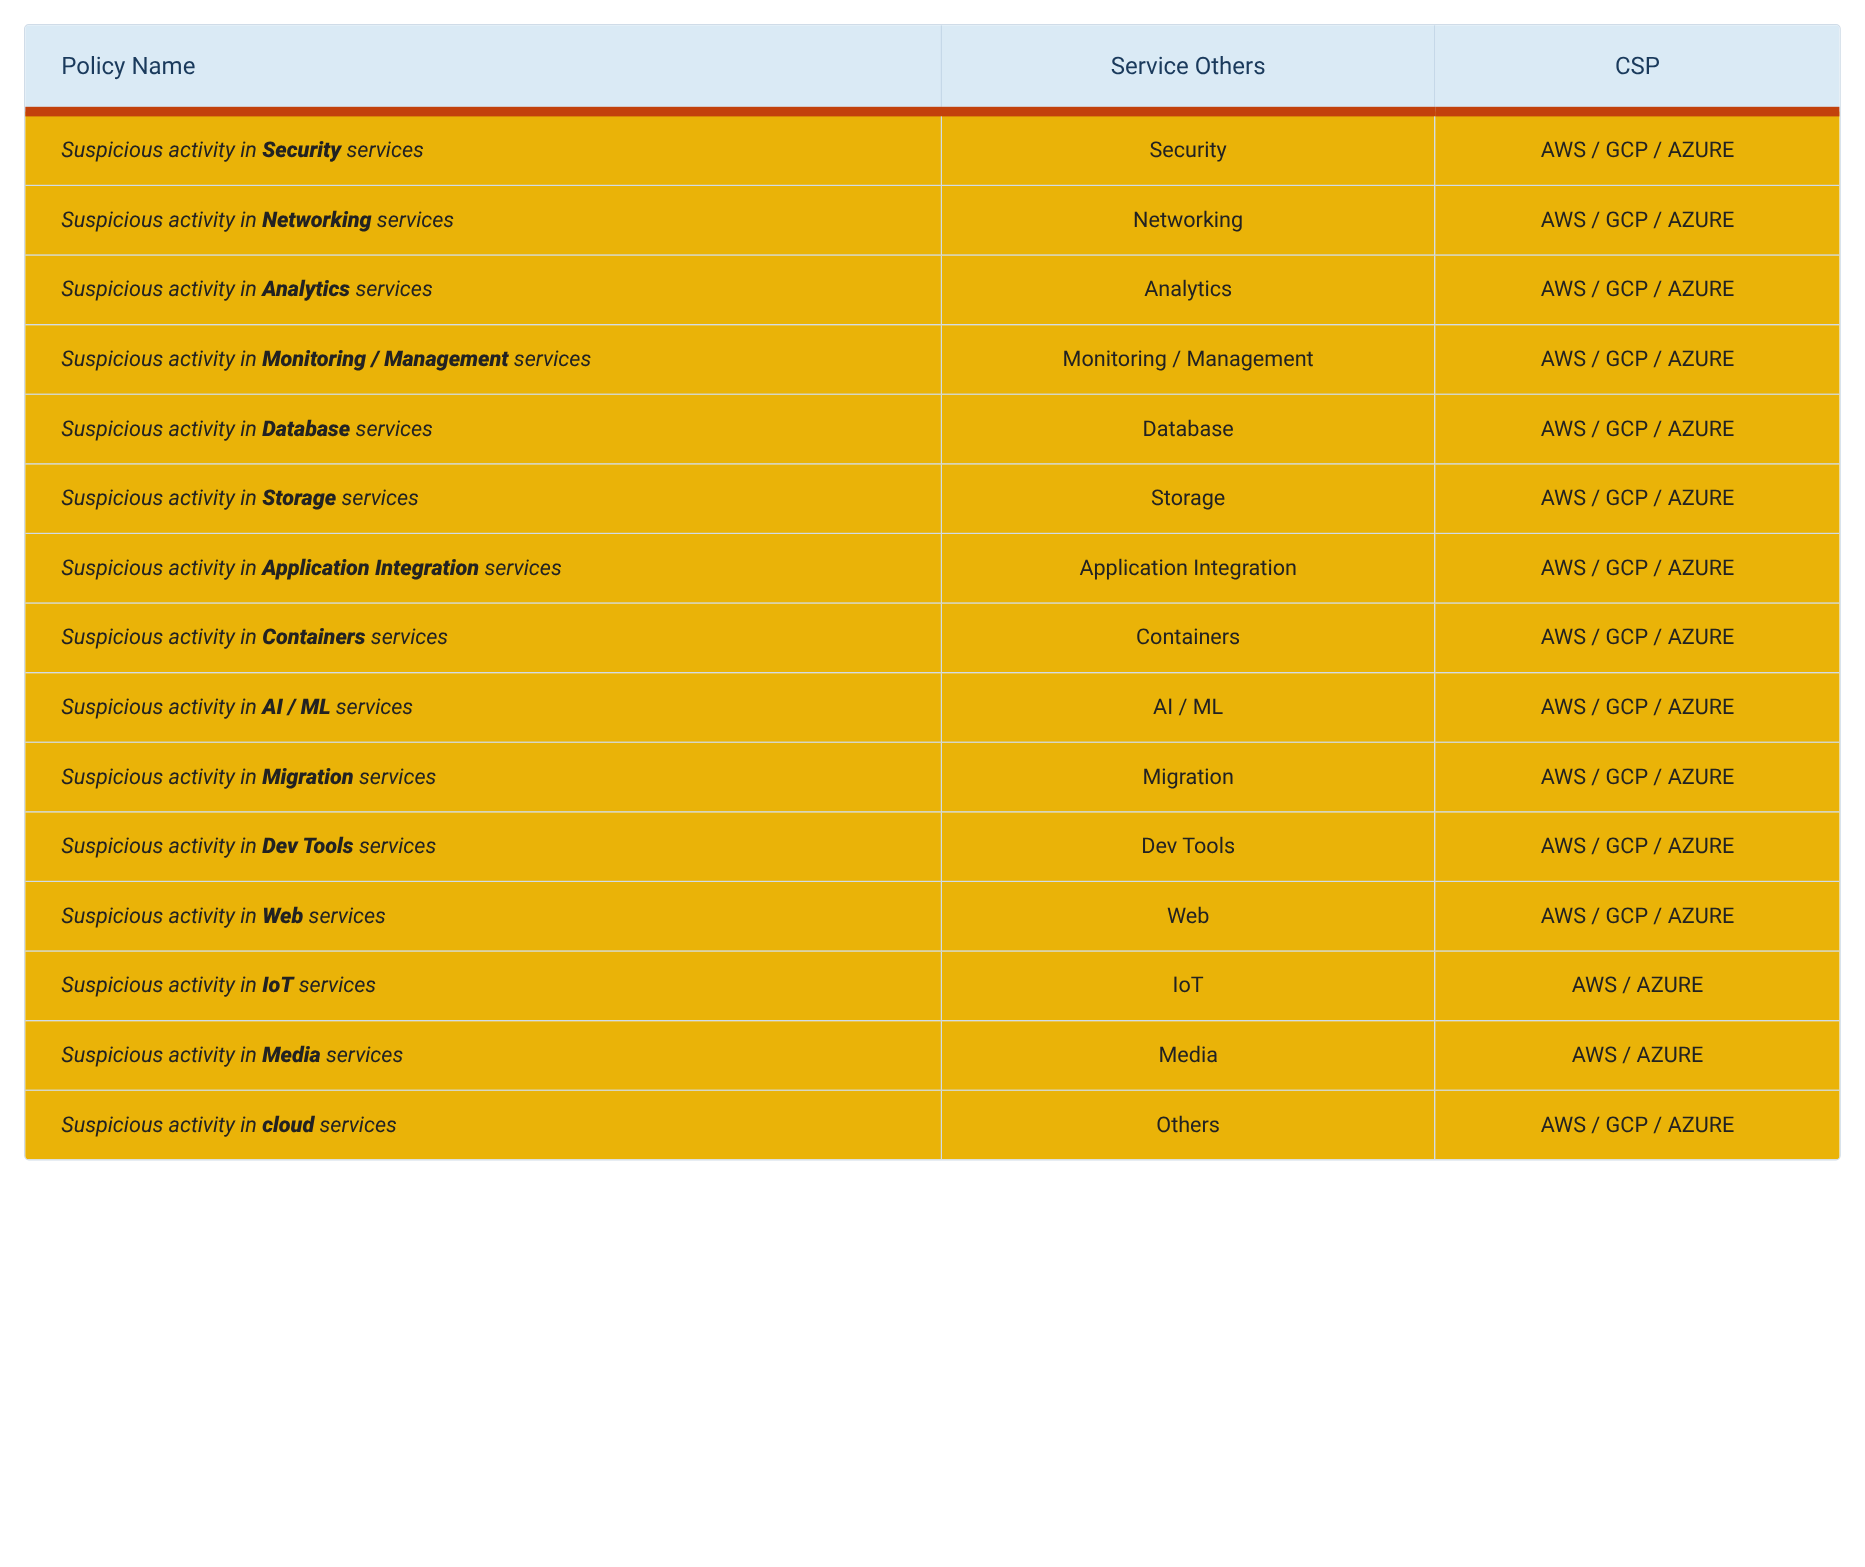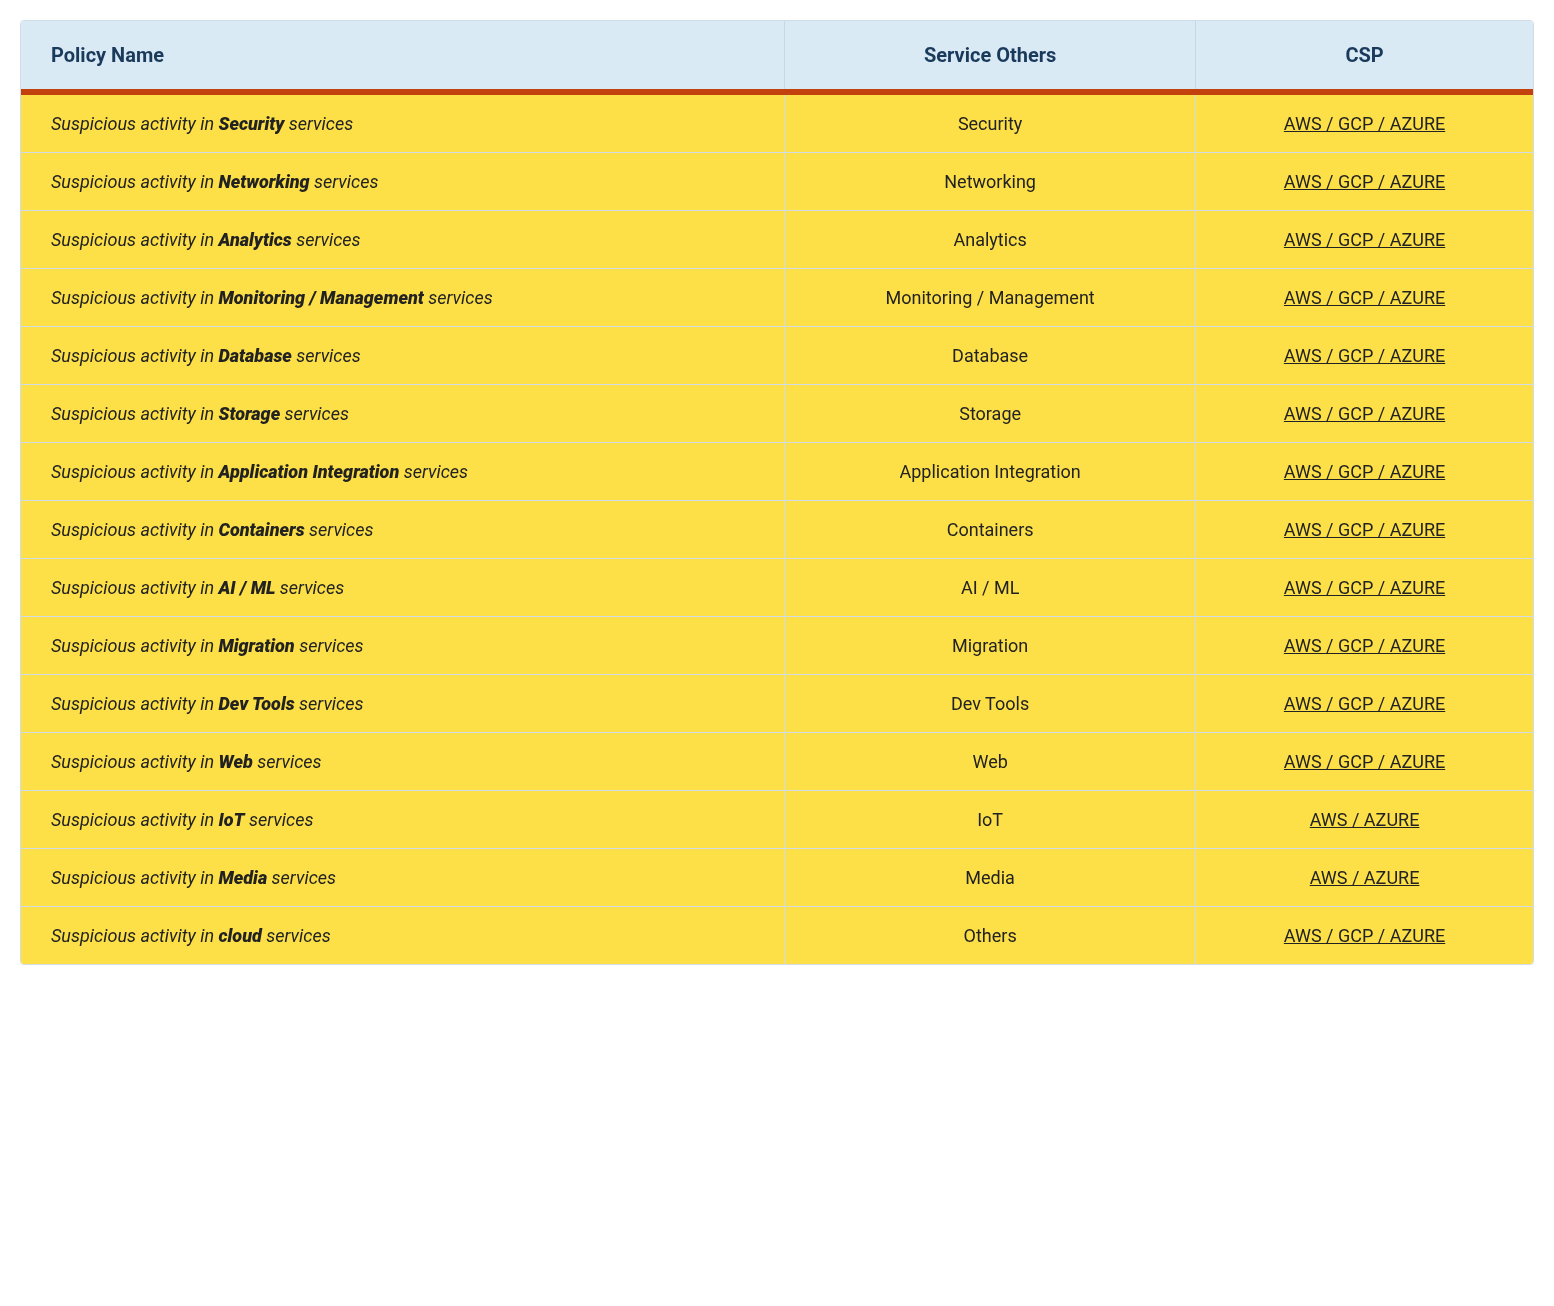--- a/index.html
+++ b/index.html
@@ -30,54 +30,53 @@
       font-size: 18px;
     }
 
     thead tr {
       background-color: #daeaf5;
     }
 
     thead th {
       padding: 22px 30px;
       text-align: center;
-      font-weight: 700;
+      font-weight: 400;
       font-size: 20px;
       color: #1a3a5c;
-      border-bottom: 6px solid #c2410c;
+      border-bottom: 8px solid #c2410c;
       border-right: 1px solid #c5d8e8;
     }
 
     thead th:last-child {
       border-right: none;
     }
 
     thead th:first-child {
       text-align: left;
     }
 
     tbody tr {
-      background-color: #fde047;
+      background-color: #eab308;
       border-bottom: 1px solid #d0dce8;
     }
 
     tbody tr:last-child {
       border-bottom: none;
     }
 
     tbody td {
       padding: 18px 30px;
       border-right: 1px solid #d0dce8;
       color: #222222;
       vertical-align: middle;
     }
 
     tbody td:last-child {
       border-right: none;
-      text-decoration: underline;
     }
 
     tbody td:first-child {
       font-style: italic;
       text-align: left;
     }
 
     tbody td:nth-child(2),
     tbody td:nth-child(3) {
       text-align: center;

